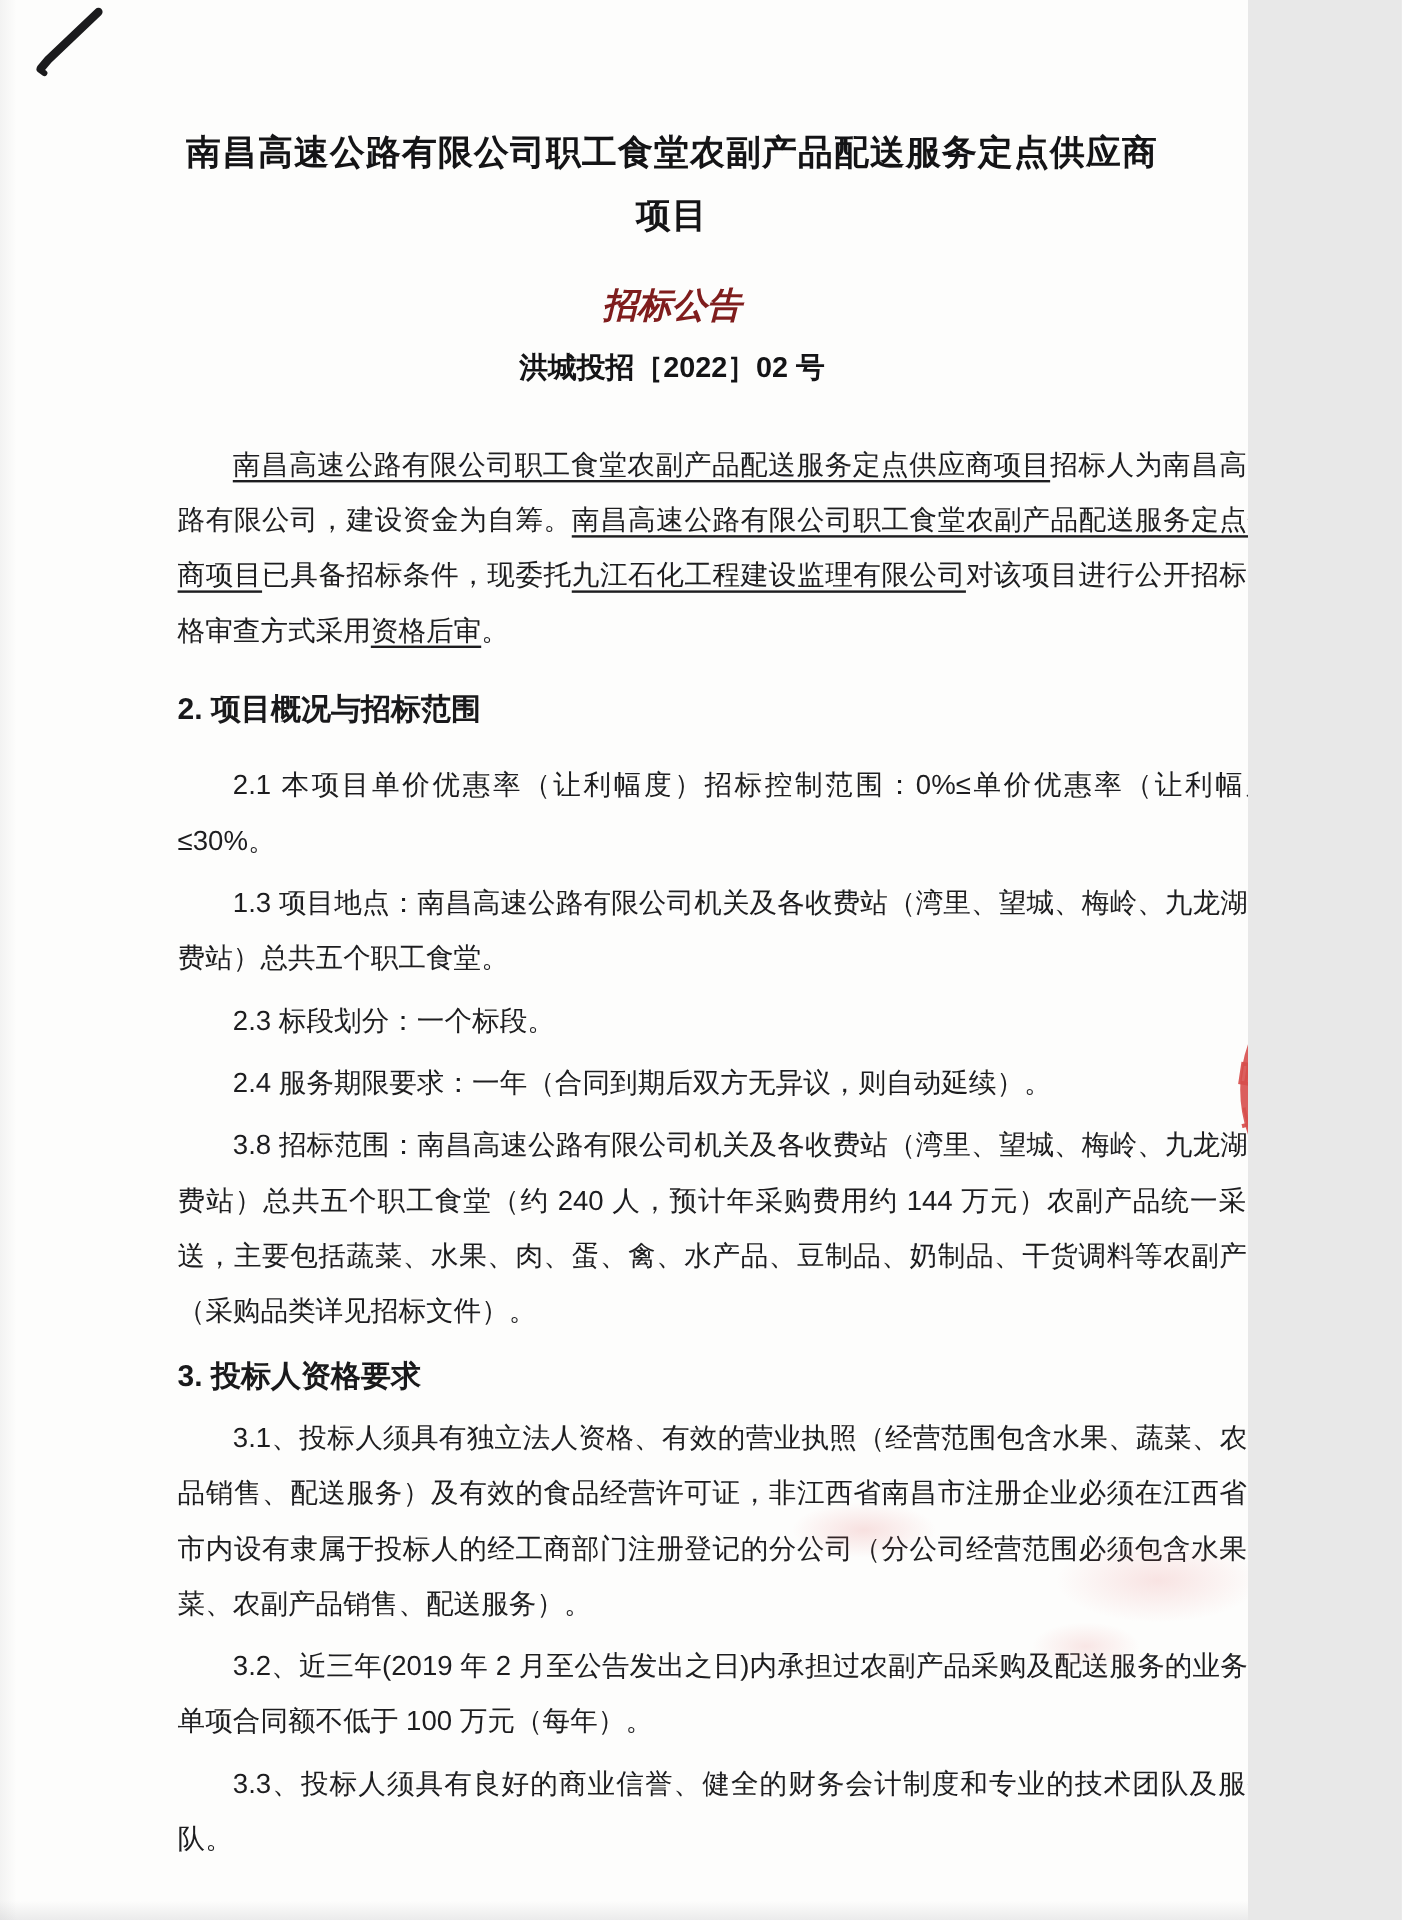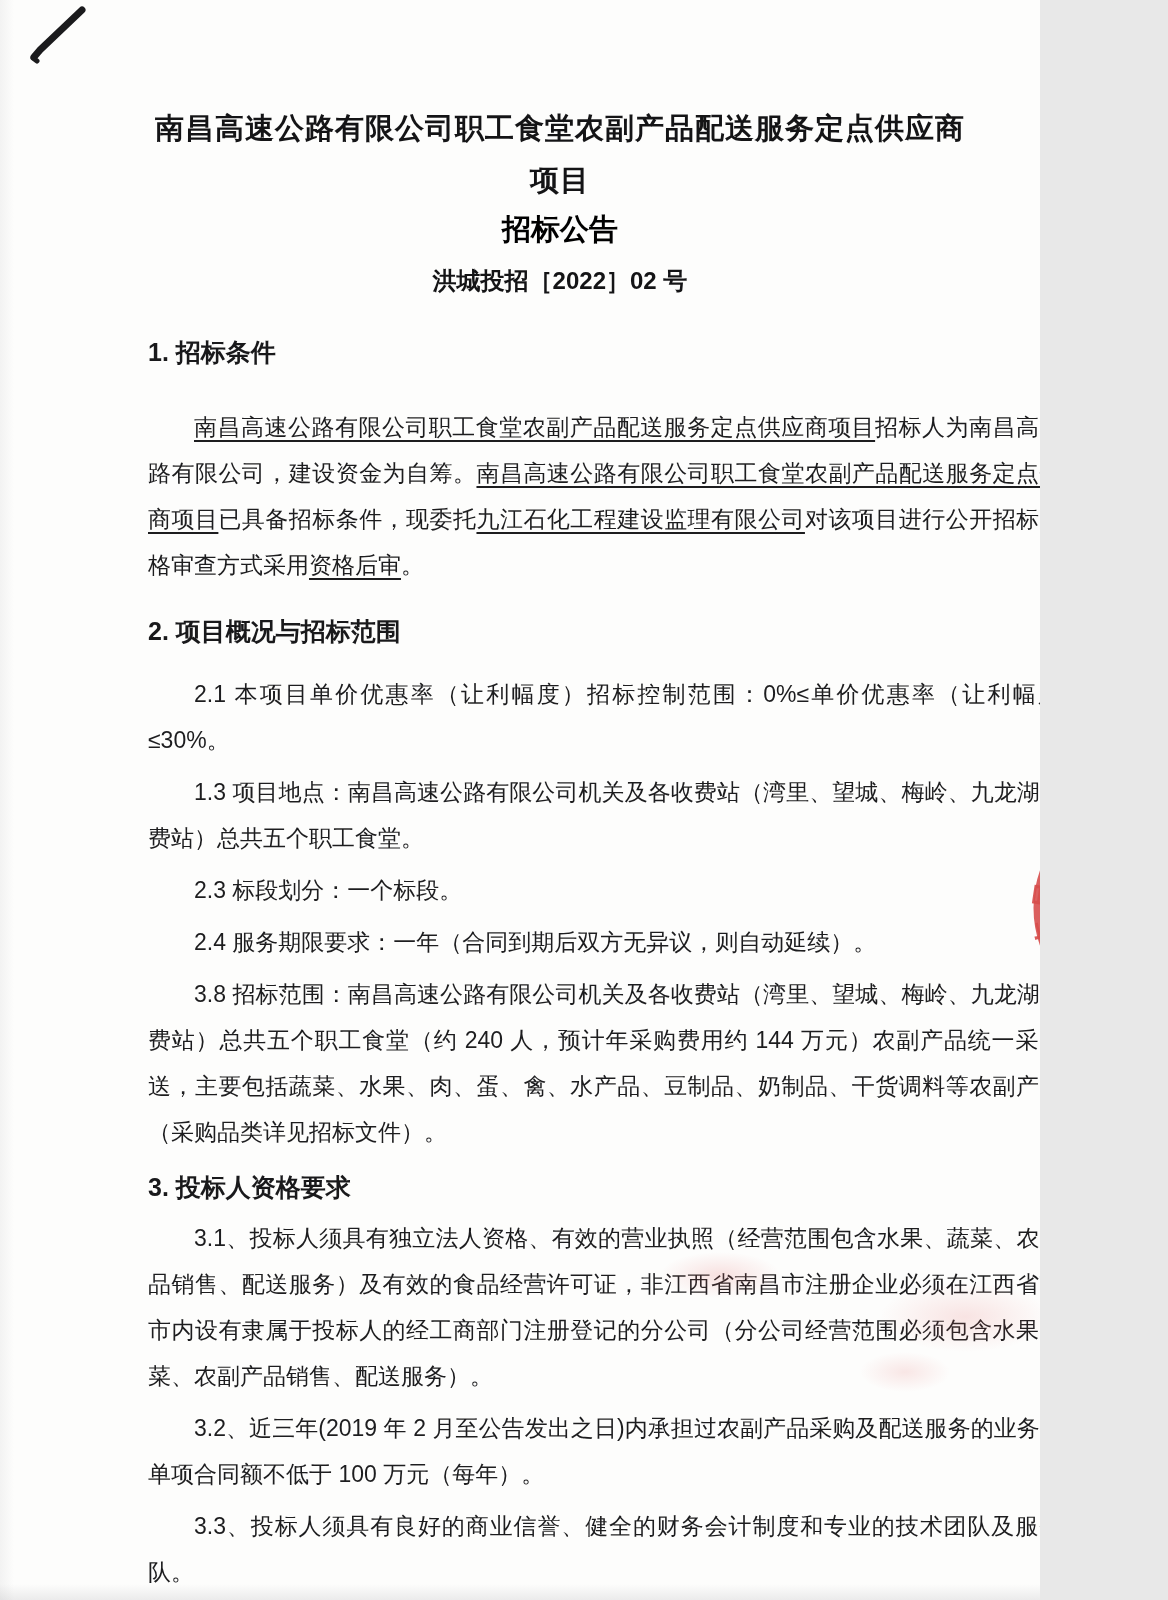--- a/index.html
+++ b/index.html
@@ -23,21 +23,21 @@
     position:absolute; right:0; bottom:0; width:220px; height:40px;
     background:radial-gradient(closest-side at 70% 100%, rgba(120,120,130,.22), rgba(0,0,0,0));
     pointer-events:none;
   }
   .pen-mark{ position:absolute; left:0; top:0; }
 
   .content{ position:absolute; left:148px; top:0; width:938px; }
 
   .title-block{ margin-right:114px; text-align:center; }
   .title-line1{ margin-top:102px; font-size:29px; font-weight:bold; line-height:52px; letter-spacing:1px; color:#141416;}
-  .title-line2{ font-size:29px; font-weight:bold; line-height:46px; color:#000000;}
+  .title-line2{ margin-top:26px; font-size:29px; font-weight:bold; line-height:46px; color:#7f1d1d;font-style:italic;}
   .doc-number { margin-top:6px;  font-size:24px; font-weight:bold; line-height:46px; color:#141416;}
 
   h2.sec{ font-size:25px; font-weight:bold; line-height:36px; color:#19191b; }
   .sec1{ margin-top:30px; }
   .sec2{ margin-top:25px; }
   .sec3{ margin-top:14px; }
 
   .para{
     margin-top:34px;
     font-size:23px; line-height:46px;
@@ -73,21 +73,20 @@
   </svg>
 
   <div class="content">
 
     <div class="title-block">
       <div class="title-line1">南昌高速公路有限公司职工食堂农副产品配送服务定点供应商项目</div>
       <div class="title-line2">招标公告</div>
       <div class="doc-number">洪城投招［2022］02 号</div>
     </div>
 
-    <h2 class="sec sec1">1. 招标条件</h2>
 
     <p class="para"><span class="u">南昌高速公路有限公司职工食堂农副产品配送服务定点供应商项目</span><span>招标人为南昌高速公路有限公司，建设资金为自筹。</span><span class="u">南昌高速公路有限公司职工食堂农副产品配送服务定点供应商项目</span><span>已具备招标条件，现委托</span><span class="u">九江石化工程建设监理有限公司</span><span>对该项目进行公开招标，资格审查方式采用</span><span class="u">资格后审</span><span>。</span></p>
 
     <h2 class="sec sec2">2. 项目概况与招标范围</h2>
 
     <div class="items-block">
       <p class="para item">2.1 本项目单价优惠率（让利幅度）招标控制范围：0%≤单价优惠率（让利幅度）≤30%。</p>
       <p class="para item">1.3 项目地点：南昌高速公路有限公司机关及各收费站（湾里、望城、梅岭、九龙湖南收费站）总共五个职工食堂。</p>
       <p class="para item">2.3 标段划分：一个标段。</p>
       <p class="para item">2.4 服务期限要求：一年（合同到期后双方无异议，则自动延续）。</p>

